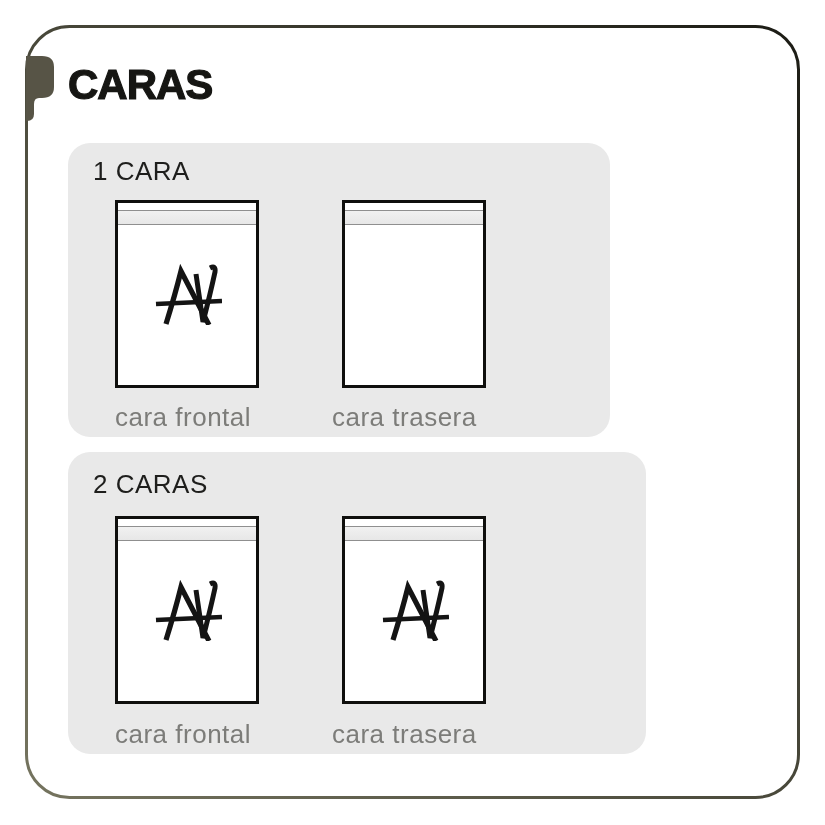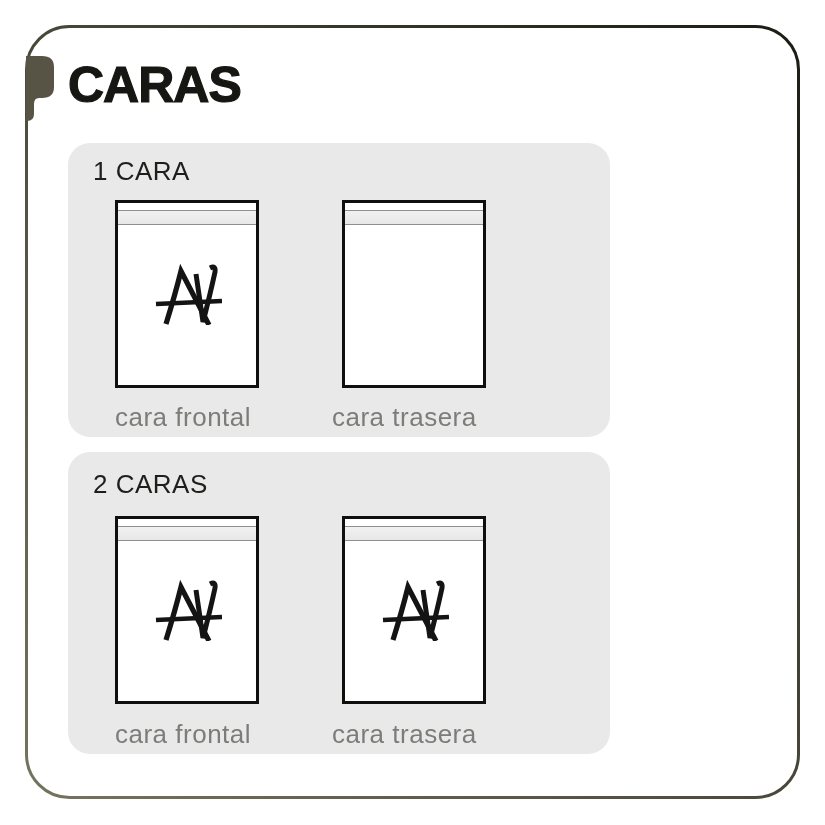--- a/index.html
+++ b/index.html
@@ -4,28 +4,28 @@
 <style>
   html,body{margin:0;padding:0;}
   body{
     width:825px;height:825px;position:relative;background:#ffffff;
     font-family:"Liberation Sans","DejaVu Sans",sans-serif;
     overflow:hidden;
   }
   .frame-svg{position:absolute;left:0;top:0;width:825px;height:825px;pointer-events:none;}
   .page-title{
     position:absolute;left:68px;top:60px;margin:0;
-    font-size:50px;line-height:50px;font-weight:900;color:#161613;
+    font-size:42px;line-height:50px;font-weight:900;color:#161613;
     letter-spacing:-1px;-webkit-text-stroke:1.2px #161613;
   }
   .panel{
     position:absolute;left:68px;width:542px;background:#e9e9e9;border-radius:22px;
   }
   .panel.panel1{top:143px;height:294px;}
-  .panel.panel2{top:452px;height:302px;}
+  .panel.panel2{top:452px;height:302px;padding-left:36px;}
   .section-label{
     position:absolute;left:25px;font-size:26px;color:#1e1e1c;letter-spacing:0.5px;
   }
   .panel1 .section-label{top:13px;}
   .panel2 .section-label{top:17px;}
   .bag{
     position:absolute;width:144px;height:188px;background:#ffffff;
     border:3px solid #0f0f0d;box-sizing:border-box;
   }
   .panel1 .bag{top:57px;}

